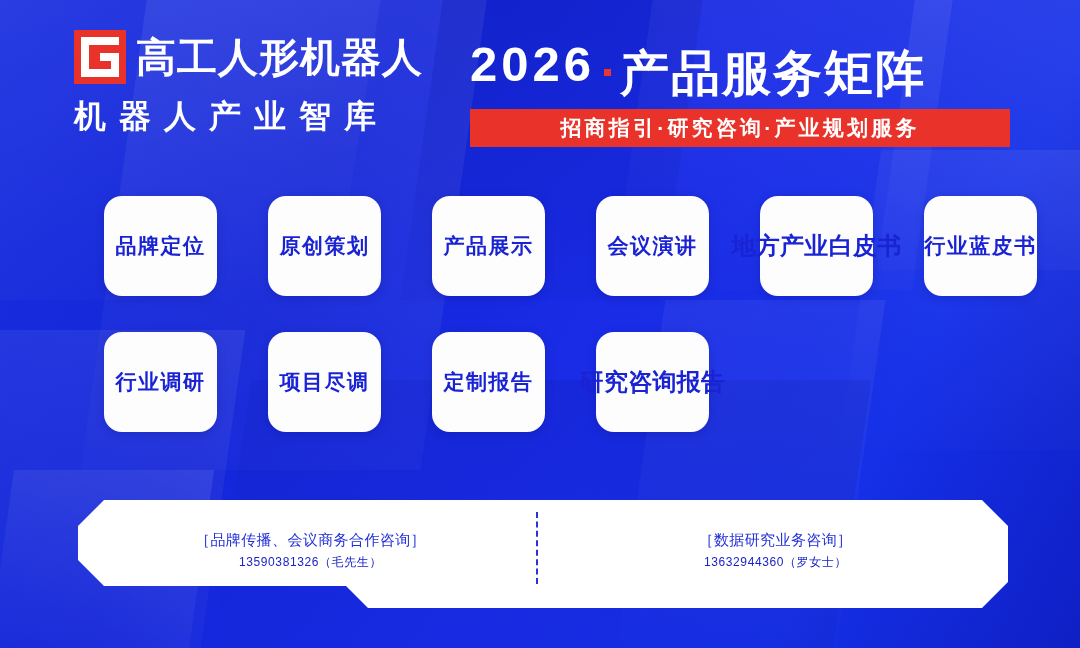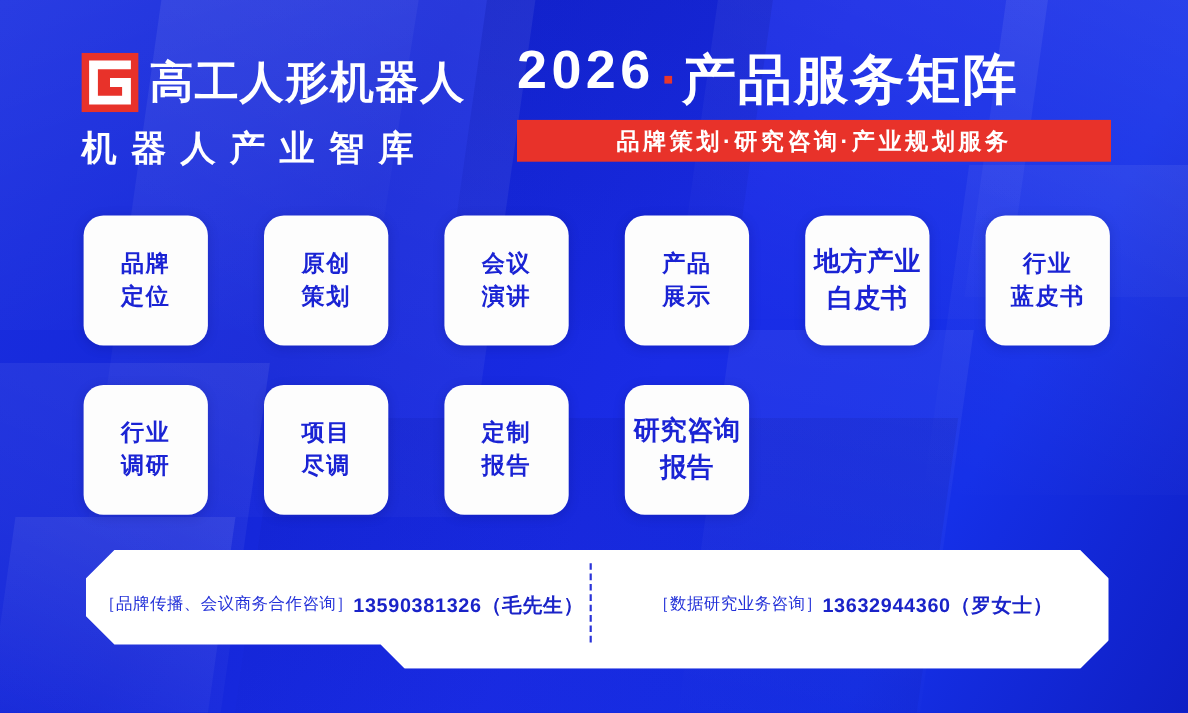--- a/index.html
+++ b/index.html
@@ -78,21 +78,21 @@
   .header {
     position: absolute;
     left: 0; top: 0;
     width: 1080px; height: 160px;
     display: flex;
     align-items: flex-start;
   }
 
   .brand-block {
     position: absolute;
-    left: 74px; top: 48px;
+    left: 74px; top: 30px;
     width: 350px;
   }
   .brand-row {
     display: flex;
     align-items: center;
     gap: 10px;
   }
   .logo-mark {
     width: 52px; height: 54px;
     flex: 0 0 auto;
@@ -165,28 +165,29 @@
     position: absolute;
     left: 76px; top: 196px;
     width: 936px;
     display: grid;
     grid-template-columns: repeat(6, 113px);
     grid-column-gap: 51px;
     grid-row-gap: 36px;
   }
   .card {
     width: 113px;
-    height: 118px;
+    height: 100px;
     background: #fdfdfd;
     border-radius: 18px;
     display: flex;
-    flex-direction: column;
+    flex-direction: row;
     align-items: center;
     justify-content: center;
     box-shadow: 0 2px 10px rgba(2,8,80,0.18);
+    margin-left: 28px;
   }
   .card-line {
     color: #1a23d4;
     font-size: 21px;
     font-weight: 700;
     letter-spacing: 1.5px;
     line-height: 1.42;
     white-space: nowrap;
   }
   .card-line.wide { font-size: 24px; letter-spacing: 0.3px; }
@@ -208,37 +209,37 @@
       0px 26px, 26px 0px,
       904px 0px, 930px 26px,
       930px 82px, 904px 108px,
       290px 108px, 268px 86px,
       26px 86px, 0px 60px);
     display: flex;
   }
   .contact-col {
     flex: 1 1 0;
     display: flex;
-    flex-direction: row;
+    flex-direction: column;
     align-items: center;
     justify-content: center;
     padding-bottom: 8px;
   }
   .contact-label {
     color: #2230d8;
     font-size: 15px;
     font-weight: 400;
     letter-spacing: 0.4px;
     line-height: 1.6;
     white-space: nowrap;
   }
   .contact-phone {
     color: #1a23c8;
-    font-size: 18px;
-    font-weight: 700;
+    font-size: 12px;
+    font-weight: 400;
     letter-spacing: 0.6px;
     line-height: 1.7;
     white-space: nowrap;
   }
   .contact-divider {
     position: absolute;
     left: 536px; top: 512px;
     width: 0;
     height: 72px;
     border-left: 2px dashed #2a33d8;
@@ -273,43 +274,43 @@
       <div class="brand-sub">机器人产业智库</div>
     </div>
 
     <div class="title-block">
       <div class="title-main">
         <span class="title-year">2026</span>
         <span class="title-dot"></span>
         <span class="title-rest">产品服务矩阵</span>
       </div>
       <div class="title-banner">
-        <span class="title-banner-text">品牌策划·研究咨询·产业规划服务</span>
+        <span class="title-banner-text">招商指引·研究咨询·产业规划服务</span>
       </div>
     </div>
 
   </div>
 
   <div class="grid">
 
     <div class="card">
       <span class="card-line">品牌</span>
       <span class="card-line">定位</span>
     </div>
     <div class="card">
       <span class="card-line">原创</span>
       <span class="card-line">策划</span>
     </div>
     <div class="card">
+      <span class="card-line">产品</span>
+      <span class="card-line">展示</span>
+    </div>
+    <div class="card">
       <span class="card-line">会议</span>
       <span class="card-line">演讲</span>
-    </div>
-    <div class="card">
-      <span class="card-line">产品</span>
-      <span class="card-line">展示</span>
     </div>
     <div class="card">
       <span class="card-line wide">地方产业</span>
       <span class="card-line wide">白皮书</span>
     </div>
 
     <div class="card">
       <span class="card-line">行业</span>
       <span class="card-line">蓝皮书</span>
     </div>

